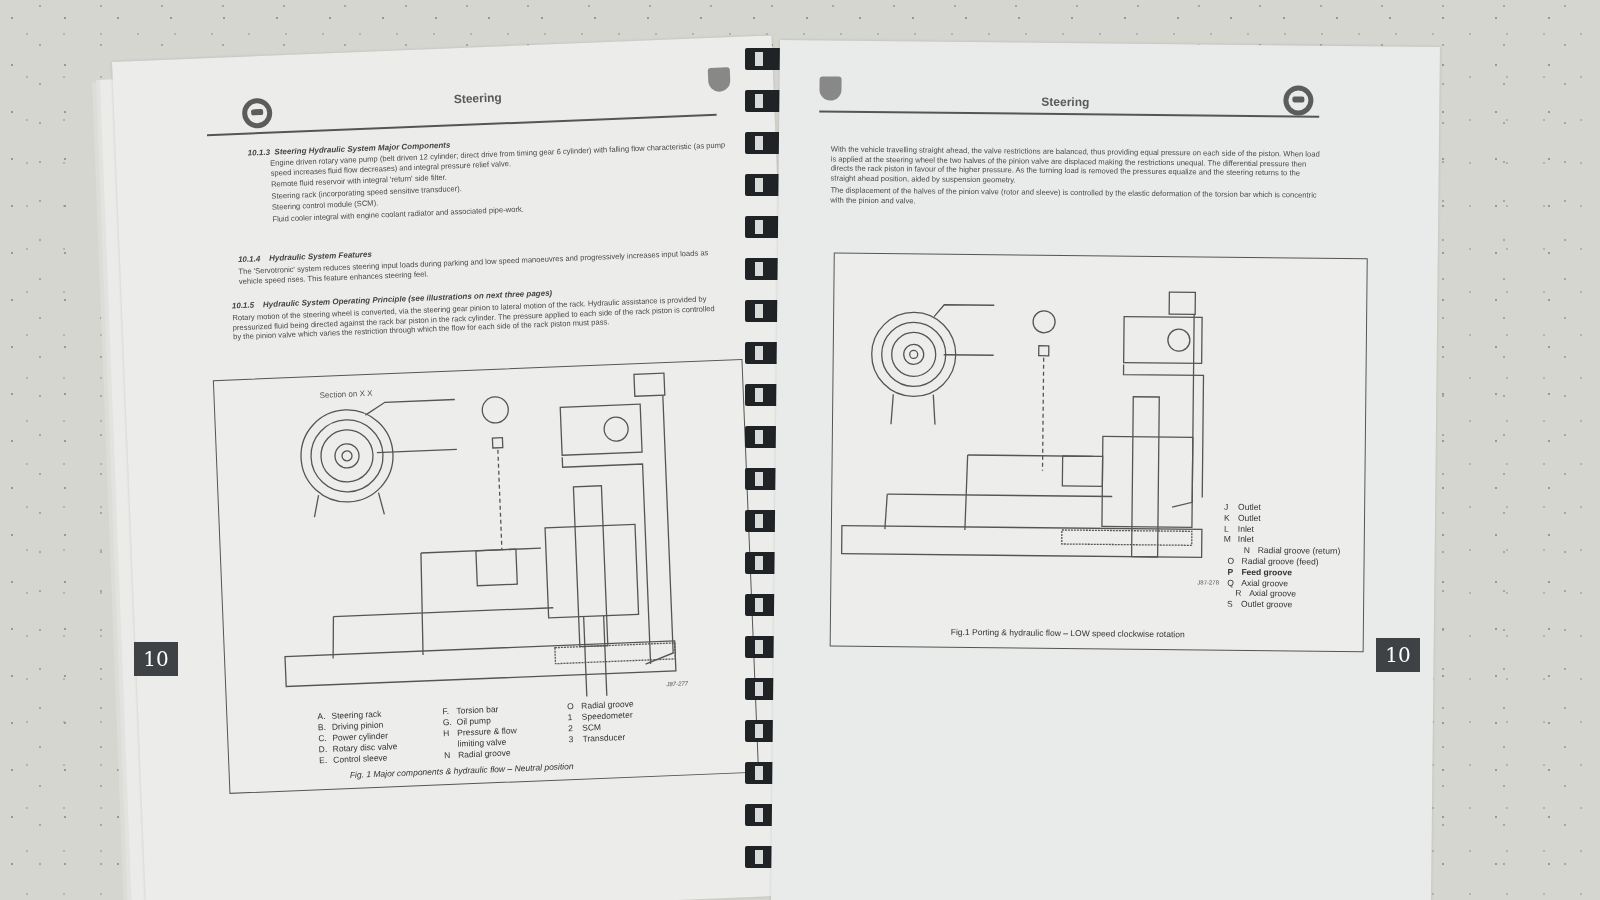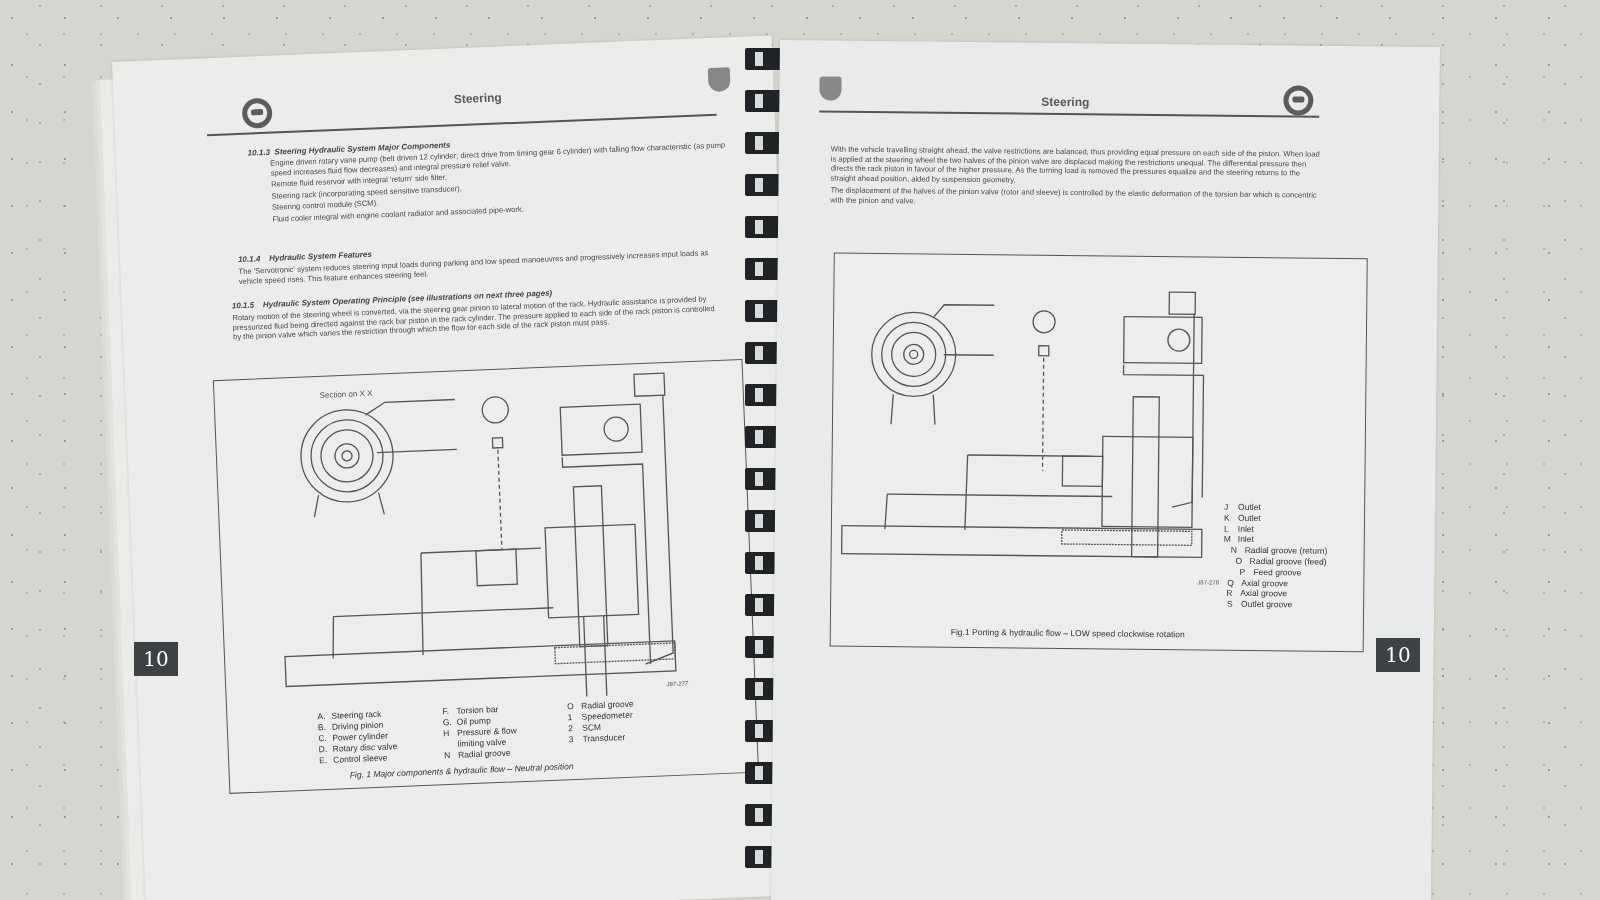--- a/index.html
+++ b/index.html
@@ -227,24 +227,24 @@
         <rect x="10" y="272" width="360" height="28"></rect>
         <rect x="230" y="274" width="130" height="14" stroke-dasharray="2 1"></rect>
       </g>
     </svg>
     <div class="small-label" style="left:366px;top:322px;">J87-278</div>
     <div class="legend" style="left:392px;top:244px;line-height:10.8px;">
       <div class="legend-row"><span class="k">J</span><span>Outlet</span></div>
       <div class="legend-row"><span class="k">K</span><span>Outlet</span></div>
       <div class="legend-row"><span class="k">L</span><span>Inlet</span></div>
       <div class="legend-row"><span class="k">M</span><span>Inlet</span></div>
-      <div class="legend-row" style="margin-left:7px;"><span class="k">N</span><span>Radial groove (return)</span></div>
-      <div class="legend-row" style="margin-left:12px;"><span class="k">O</span><span>Radial groove (feed)</span></div>
-      <div class="legend-row" style="margin-left:16px;"><span class="k">P</span><span>Feed groove</span></div>
+      <div class="legend-row" style="margin-left:20px;"><span class="k">N</span><span>Radial groove (return)</span></div>
+      <div class="legend-row" style="margin-left:4px;"><span class="k">O</span><span>Radial groove (feed)</span></div>
+      <div class="legend-row" style="margin-left:4px;font-weight:bold;"><span class="k">P</span><span>Feed groove</span></div>
       <div class="legend-row" style="margin-left:4px;"><span class="k">Q</span><span>Axial groove</span></div>
-      <div class="legend-row" style="margin-left:3px;"><span class="k">R</span><span>Axial groove</span></div>
+      <div class="legend-row" style="margin-left:12px;"><span class="k">R</span><span>Axial groove</span></div>
       <div class="legend-row" style="margin-left:4px;"><span class="k">S</span><span>Outlet groove</span></div>
     </div>
     <div class="fig-caption" style="left:120px;top:372px;">Fig.1  Porting &amp; hydraulic flow – LOW speed clockwise rotation</div>
   </div>
 </div>
 
 <div class="page-tab" style="left:1376px;top:638px;">10</div>
 
 </body></html>

